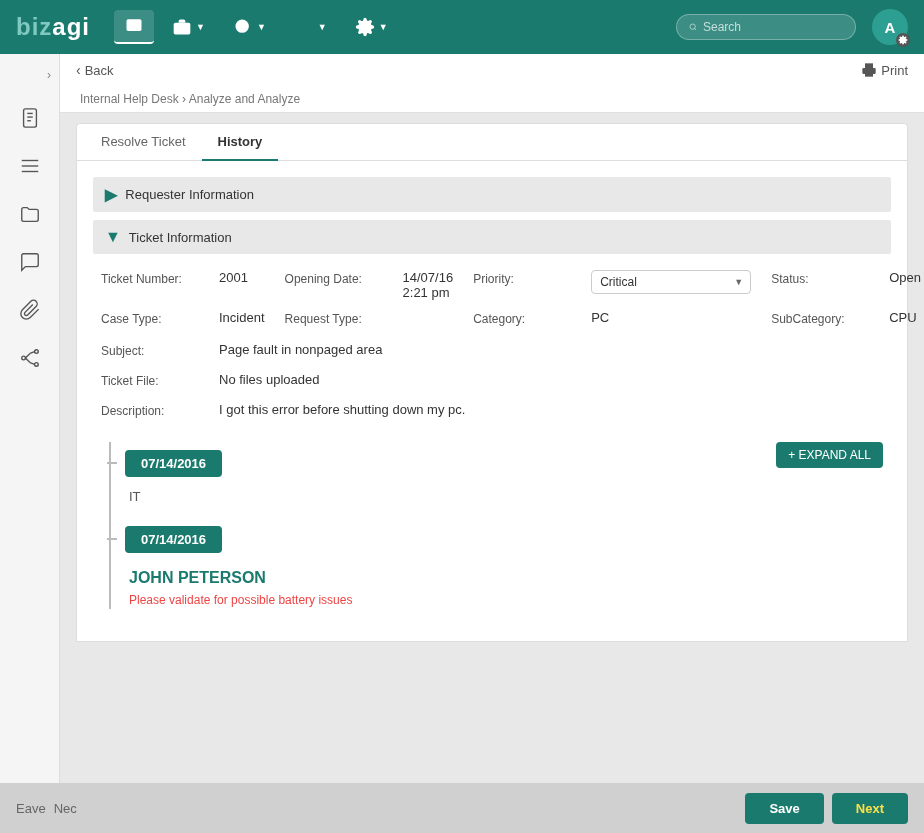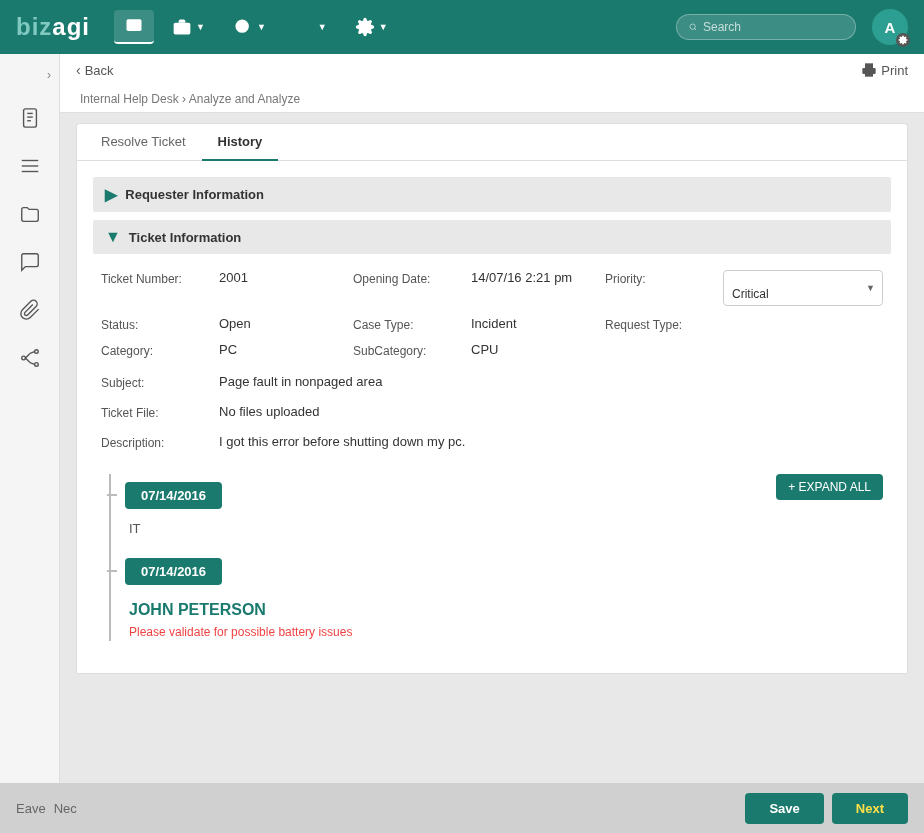--- a/index.html
+++ b/index.html
@@ -202,27 +202,27 @@
       border-radius: 2px;
     }
     .section-header .toggle-icon {
       color: #1a7a6e;
       font-size: 16px;
       font-weight: bold;
     }
     .section-header .section-title {
       font-size: 13px;
       color: #333;
-      font-weight: 700;
+      font-weight: 400;
     }
 
     
     .fields-grid {
       display: grid;
-      grid-template-columns: 1fr 1fr 1fr;
+      grid-template-columns: 1fr 1fr 1fr 1fr;
       gap: 10px 20px;
       padding: 12px 8px;
     }
     .field-row {
       display: flex;
       align-items: flex-start;
       gap: 8px;
     }
     .field-label {
       color: #555;
@@ -230,21 +230,21 @@
       min-width: 110px;
       padding-top: 2px;
     }
     .field-value {
       color: #333;
       font-size: 13px;
     }
     .field-select {
       border: 1px solid #ccc;
       border-radius: 4px;
-      padding: 16px 24px 4px 8px;
+      padding: 4px 24px 4px 8px;
       font-size: 12px;
       color: #333;
       background: white;
       appearance: none;
       cursor: pointer;
       min-width: 160px;
       position: relative;
     }
     .select-wrapper {
       position: relative;

